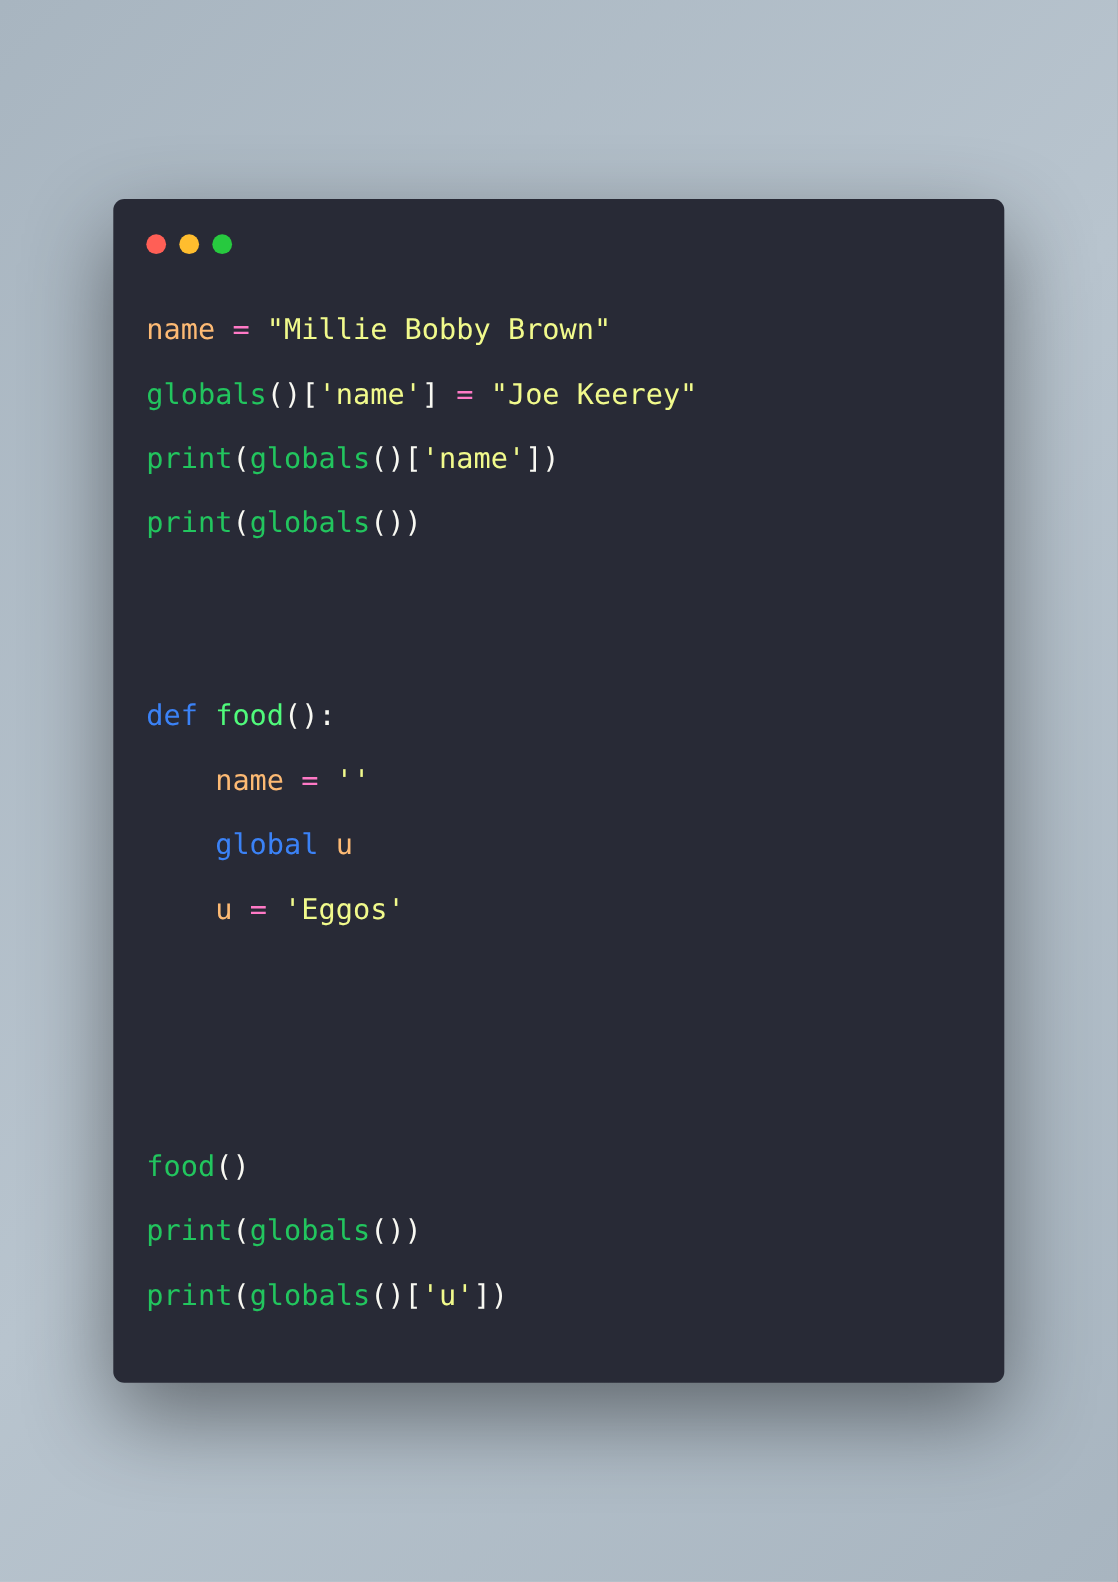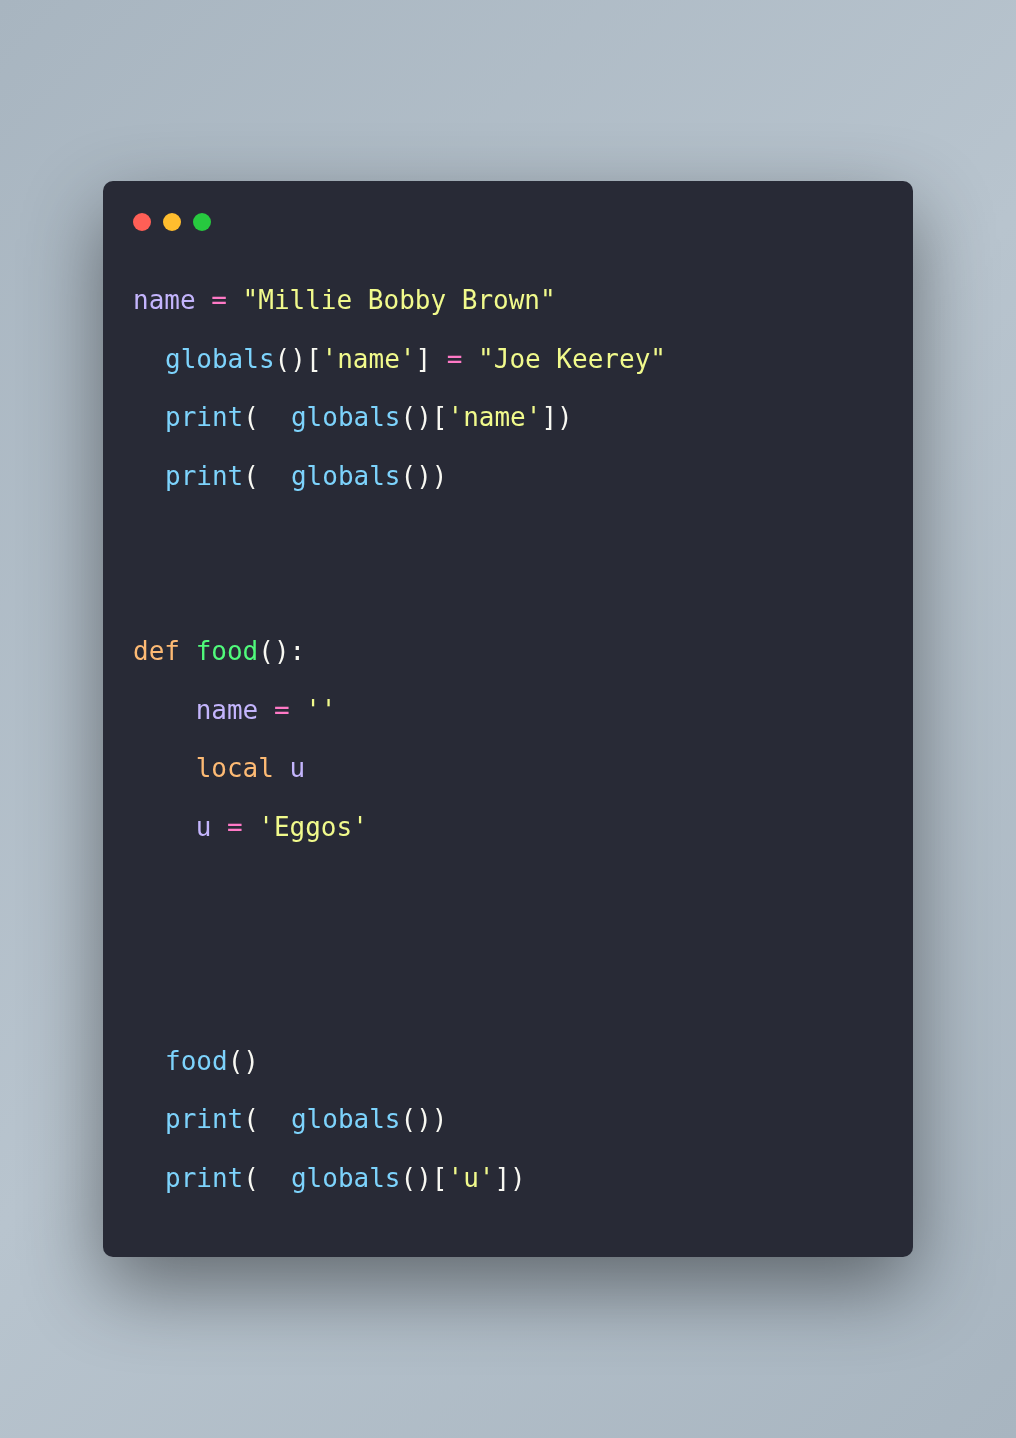--- a/index.html
+++ b/index.html
@@ -36,46 +36,46 @@
     .dot-red { background: #ff5f56; }
     .dot-yellow { background: #ffbd2e; }
     .dot-green { background: #27c93f; }
     .code-content {
       padding: 0 30px;
       font-size: 26px;
       line-height: 2.25;
       white-space: pre;
       color: #f8f8f2;
     }
-    .tok-var { color: #c4b5fd; }
+    .tok-var { color: #fdba74; }
     .tok-op { color: #ff79c6; }
     .tok-str { color: #f1fa8c; }
-    .tok-func { color: #7dd3fc; margin-left: 32px; }
+    .tok-func { color: #22c55e; }
     .tok-punc { color: #f8f8f2; }
-    .tok-kw { color: #fdba74; }
+    .tok-kw { color: #3b82f6; }
     .tok-def { color: #50fa7b; }
   </style>
 </head>
 <body>
 
 <div class="code-window">
   <div class="window-controls">
     <div class="control-dot dot-red"></div>
     <div class="control-dot dot-yellow"></div>
     <div class="control-dot dot-green"></div>
   </div>
   <div class="code-content"><span><span class="tok-var">name</span><span class="tok-op"> = </span><span class="tok-str">"Millie Bobby Brown"</span></span>
 <span><span class="tok-func">globals</span><span class="tok-punc">()</span><span class="tok-punc">[</span><span class="tok-str">'name'</span><span class="tok-punc">]</span><span class="tok-op"> = </span><span class="tok-str">"Joe Keerey"</span></span>
 <span><span class="tok-func">print</span><span class="tok-punc">(</span><span class="tok-func">globals</span><span class="tok-punc">()</span><span class="tok-punc">[</span><span class="tok-str">'name'</span><span class="tok-punc">]</span><span class="tok-punc">)</span></span>
 <span><span class="tok-func">print</span><span class="tok-punc">(</span><span class="tok-func">globals</span><span class="tok-punc">()</span><span class="tok-punc">)</span></span>
 
 
 <span><span class="tok-kw">def</span><span> </span><span class="tok-def">food</span><span class="tok-punc">():</span></span>
 <span><span>    </span><span class="tok-var">name</span><span class="tok-op"> = </span><span class="tok-str">''</span></span>
-<span><span>    </span><span class="tok-kw">local</span><span> </span><span class="tok-var">u</span></span>
+<span><span>    </span><span class="tok-kw">global</span><span> </span><span class="tok-var">u</span></span>
 <span><span>    </span><span class="tok-var">u </span><span class="tok-op">= </span><span class="tok-str">'Eggos'</span></span>
 
 
 
 <span><span class="tok-func">food</span><span class="tok-punc">()</span></span>
 <span><span class="tok-func">print</span><span class="tok-punc">(</span><span class="tok-func">globals</span><span class="tok-punc">()</span><span class="tok-punc">)</span></span>
 <span><span class="tok-func">print</span><span class="tok-punc">(</span><span class="tok-func">globals</span><span class="tok-punc">()</span><span class="tok-punc">[</span><span class="tok-str">'u'</span><span class="tok-punc">]</span><span class="tok-punc">)</span></span></div>
 </div>
 
 </body></html>

